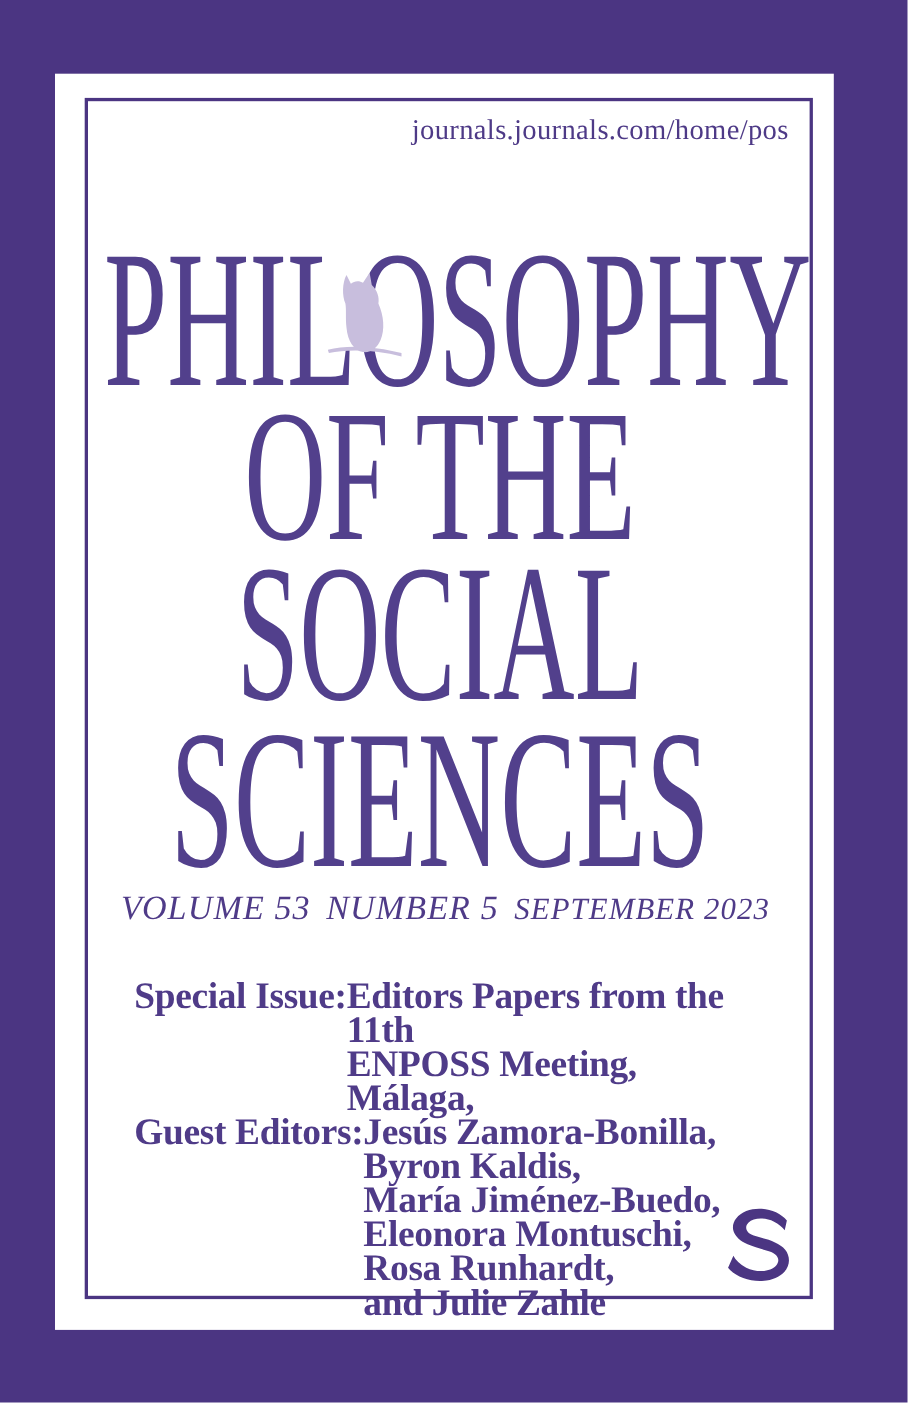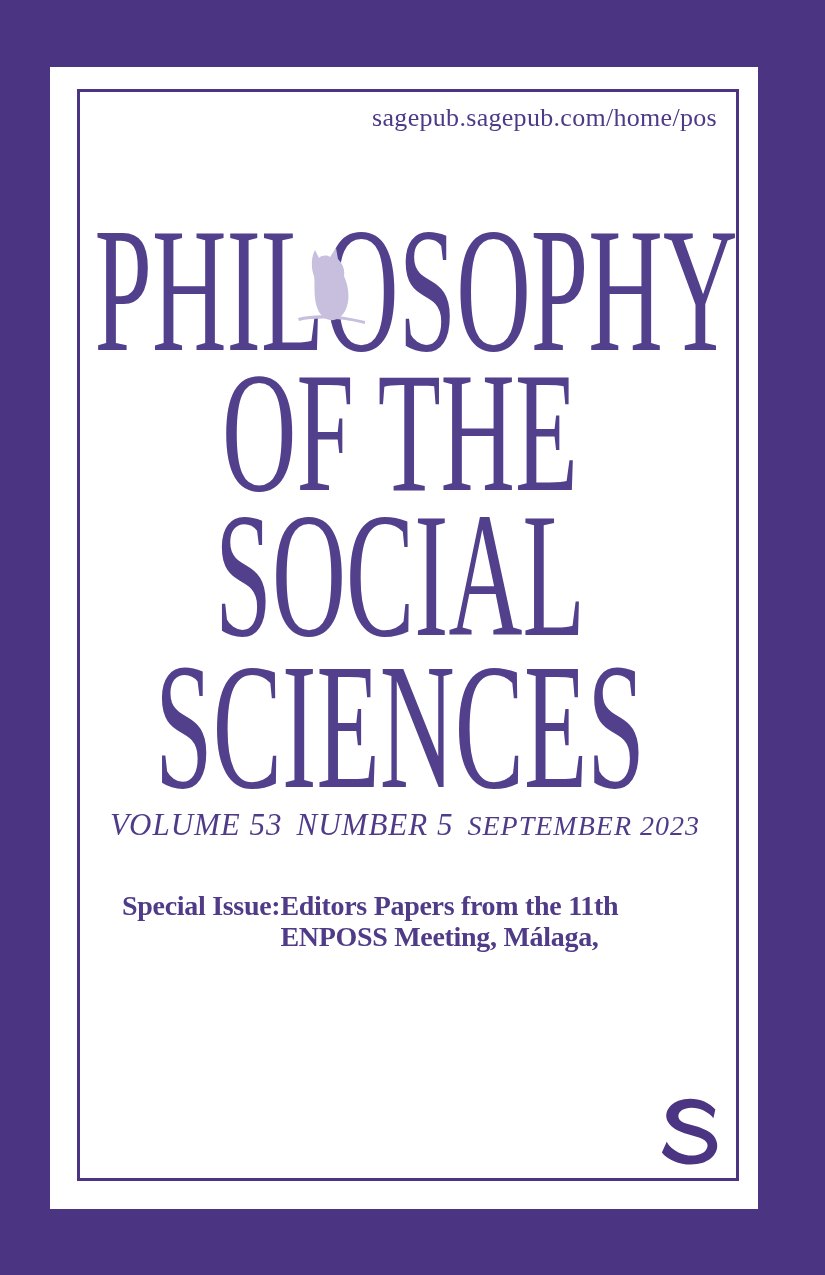--- a/index.html
+++ b/index.html
@@ -37,38 +37,38 @@
   .issue-line{
     position:absolute;left:2px;top:740px;width:706px;
     text-align:center;color:#4f3b88;white-space:nowrap;font-style:italic;
   }
   .issue-line .seg{font-size:31px;letter-spacing:1px;}
   .issue-line .seg-date{font-size:28px;letter-spacing:1px;}
   .issue-line .gap{display:inline-block;width:14px;}
   .special-block{
     position:absolute;left:72px;top:823px;width:580px;
     color:#4f3b88;font-weight:bold;
-    font-size:28px;line-height:31px;letter-spacing:-0.3px;
+    font-size:34px;line-height:31px;letter-spacing:-0.3px;
   }
   .si-row{display:flex;}
   .si-label{flex:0 0 150px;white-space:nowrap;}
   .si-lines{flex:1 1 auto;}
   .sage-logo{
     position:absolute;left:604px;top:1029px;width:76px;height:70px;
   }
 </style>
 </head>
 <body>
 
 <div class="cover-panel">
 
   <div class="inner-border"></div>
 
   <div class="masthead">
-    <div>sagepub.sagepub.com/home/pos</div>
+    <div>journals.journals.com/home/pos</div>
   </div>
 
   <div class="title-block">
     <svg width="660" height="575" viewBox="0 0 660 575">
       <text x="334" y="125" font-size="178" text-anchor="middle" textLength="643" lengthAdjust="spacingAndGlyphs">PHILOSOPHY</text>
       <text x="318" y="265" font-size="171" text-anchor="middle" textLength="356" lengthAdjust="spacingAndGlyphs">OF THE</text>
       <text x="318" y="410" font-size="178" text-anchor="middle" textLength="370" lengthAdjust="spacingAndGlyphs">SOCIAL</text>
       <text x="318" y="562" font-size="180" text-anchor="middle" textLength="490" lengthAdjust="spacingAndGlyphs">SCIENCES</text>
     </svg>
   </div>
@@ -85,20 +85,29 @@
   </div>
 
   <div class="special-block">
     <div class="si-row">
       <div class="si-label">Special Issue:</div>
       <div class="si-lines">
         <div>Editors Papers from the 11th</div>
         <div>ENPOSS Meeting, Málaga,</div>
       </div>
     </div>
+    <div class="si-row">
+      <div class="si-label">Guest Editors:</div>
+      <div class="si-lines">
+        <div>Jesús Zamora-Bonilla, Byron Kaldis,</div>
+        <div>María Jiménez-Buedo,</div>
+        <div>Eleonora Montuschi, Rosa Runhardt,</div>
+        <div>and Julie Zahle</div>
+      </div>
+    </div>
   </div>
 
   <svg class="sage-logo" viewBox="0 0 72 72">
     <path fill="#4b3582" d="M 60 14 C 52 4 35 0 22 5 C 10 10 6 21 13 29 C 17 34 24 37 31 39
       L 44 43 C 52 46 54 51 50 56 C 45 62 32 63 22 58 C 16 55 12 51 10 47
       L 5 58 C 12 67 27 72 41 70 C 56 68 65 57 61 46 C 59 39 51 35 43 32
       L 29 28 C 22 26 20 20 24 16 C 29 11 40 11 48 15 C 52 17 56 20 58 23 Z"></path>
   </svg>
 
 </div>

